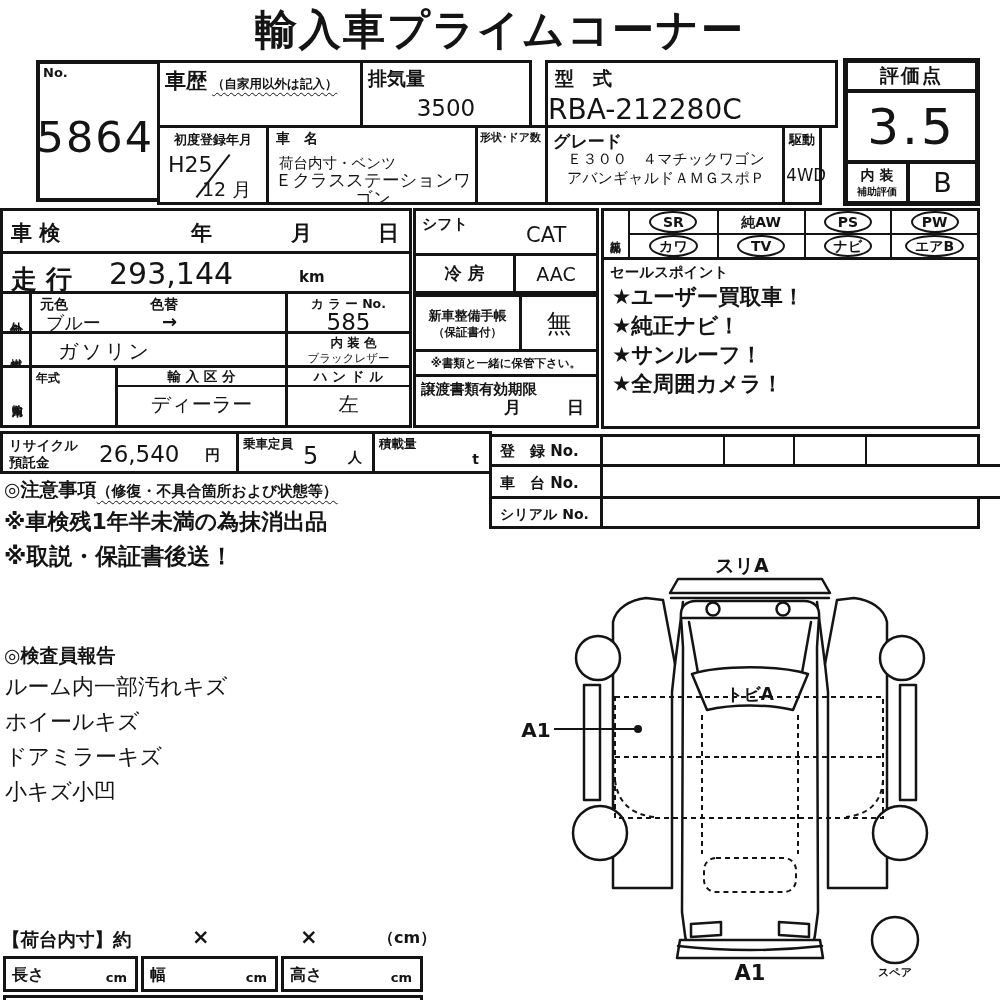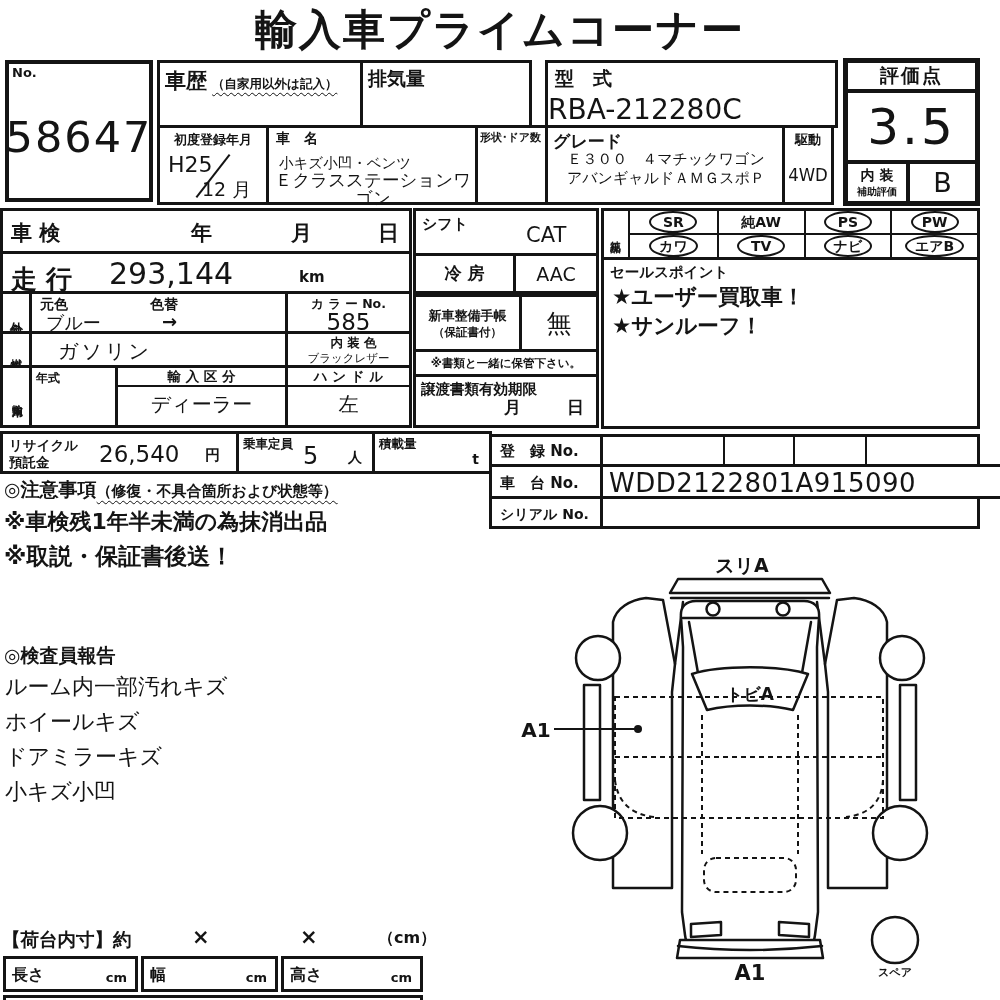--- a/index.html
+++ b/index.html
@@ -6,21 +6,21 @@
   html, body { width: 1000px; height: 1000px; }
   body {
     position: relative;
     background: #ffffff;
     color: #141414;
     font-family: "DejaVu Sans", "Liberation Sans", sans-serif;
     overflow: hidden;
   }
   .abs { position: absolute; }
   .cell { position: absolute; border: 3px solid #141414; background: #fff; }
-  .b4 { border-width: 4px; }
+  .b4 { border-width: 4px; margin-left: 31px; }
   .b5 { border-width: 5px; }
   .bold { font-weight: bold; }
   .ctr { display: flex; align-items: center; justify-content: center; }
   .vlabel {
     writing-mode: vertical-rl; text-orientation: upright;
     font-weight: bold; display: flex; align-items: center; justify-content: center;
     letter-spacing: 1px;
   }
   .wavy { text-decoration: underline; text-decoration-style: wavy;
           text-decoration-thickness: 1px; text-underline-offset: 4px; }
@@ -55,50 +55,51 @@
   <div class="abs ctr" style="inset:0;padding-top:12px;font-size:43px;letter-spacing:2px;">58647</div>
 </div>
 
 <div class="cell" style="left:157px;top:60px;width:206px;height:68px;padding:4px 5px;">
   <span class="bold" style="font-size:21px;">車歴</span>
   <span class="bold wavy" style="font-size:12.5px;">（自家用以外は記入）</span>
 </div>
 
 <div class="cell" style="left:360px;top:60px;width:172px;height:68px;">
   <span class="abs bold" style="left:5px;top:3px;font-size:19px;">排気量</span>
+  <div class="abs" style="left:0;top:32px;width:100%;text-align:center;font-size:23px;">3500</div>
 </div>
 
 <div class="cell" style="left:545px;top:60px;width:293px;height:68px;">
   <span class="abs bold" style="left:7px;top:3px;font-size:19px;">型　式</span>
   <div class="abs" style="left:0;top:30px;width:100%;text-align:left;font-size:28px;">RBA-212280C</div>
 </div>
 
 <div class="cell" style="left:157px;top:125px;width:112px;height:80px;">
   <div class="abs bold" style="left:0;top:3px;width:100%;text-align:center;font-size:13px;">初度登録年月</div>
   <span class="abs" style="left:8px;top:24px;font-size:22px;">H25</span>
   <span class="slash" style="left:52px;top:21px;"></span>
   <span class="abs" style="left:42px;top:49px;font-size:19px;">12 月</span>
 </div>
 
 <div class="cell" style="left:266px;top:125px;width:212px;height:80px;">
   <span class="abs bold" style="left:7px;top:2px;font-size:14px;">車　名</span>
-  <span class="abs" style="left:10px;top:26px;font-size:14.5px;">小キズ小凹・ベンツ</span>
+  <span class="abs" style="left:10px;top:26px;font-size:14.5px;">荷台内寸・ベンツ</span>
   <div class="abs" style="left:4px;top:43px;width:200px;text-align:center;font-size:17.5px;line-height:18px;">Ｅクラスステーションワゴン</div>
 </div>
 
 <div class="cell" style="left:475px;top:125px;width:73px;height:80px;">
   <span class="abs bold" style="left:2px;top:2px;font-size:11px;">形状･ドア数</span>
 </div>
 
 <div class="cell" style="left:545px;top:125px;width:272px;height:80px;">
   <span class="abs bold" style="left:5px;top:2px;font-size:17px;">グレード</span>
   <div class="abs" style="left:18px;top:22px;width:200px;text-align:center;font-size:15px;line-height:18.5px;">Ｅ３００　４マチックワゴンアバンギャルドＡＭＧスポＰ</div>
 </div>
 
-<div class="cell" style="left:782px;top:125px;width:52px;height:80px;text-decoration:underline;">
+<div class="cell" style="left:782px;top:125px;width:40px;height:80px;text-decoration:underline;">
   <div class="abs bold" style="left:0;top:3px;width:100%;text-align:center;font-size:13px;">駆動</div>
   <div class="abs" style="left:0;top:36px;width:100%;text-align:center;font-size:18px;transform:scaleX(.92);">4WD</div>
 </div>
 
 <div class="cell b5" style="left:843px;top:58px;width:137px;height:148px;">
   <div style="height:30px;border-bottom:4px solid #141414;" class="ctr">
     <span class="bold" style="font-size:19px;letter-spacing:2px;">評価点</span>
   </div>
   <div class="ctr" style="height:67px;font-size:50px;letter-spacing:3px;">3.5</div>
   <div class="abs" style="left:0;right:0;bottom:0;height:41px;border-top:4px solid #141414;display:flex;">
@@ -209,21 +210,23 @@
     <div class="eq-cell">
         <span class="oval">エアB</span>
       </div>
   </div>
 </div>
 
 <div class="cell" style="left:601px;top:257px;width:379px;height:172px;">
   <span class="abs bold" style="left:6px;top:3px;font-size:14.5px;">セールスポイント</span>
   <div class="abs" style="left:8px;top:22px;font-weight:bold;font-size:21.5px;line-height:29px;">
     <div>★ユーザー買取車！</div>
+    <div>★純正ナビ！</div>
     <div>★サンルーフ！</div>
+    <div>★全周囲カメラ！</div>
   </div>
 </div>
 
 <div class="cell" style="left:0;top:431px;width:239px;height:43px;">
   <span class="abs bold" style="left:6px;top:3px;font-size:13.5px;">リサイクル</span>
   <span class="abs bold" style="left:6px;top:20px;font-size:13.5px;">預託金</span>
   <span class="abs" style="left:96px;top:7px;font-size:23px;">26,540</span>
   <span class="abs bold" style="left:202px;top:12px;font-size:15px;">円</span>
 </div>
 <div class="cell" style="left:236px;top:431px;width:139px;height:43px;">
@@ -239,21 +242,20 @@
 <div class="cell" style="left:489px;top:434px;width:491px;height:33px;">
   <span class="abs bold" style="left:8px;top:5px;font-size:15px;">登　録 No.</span>
   <span class="hdiv" style="left:108px;"></span>
   <span class="vline" style="left:231px;"></span>
   <span class="vline" style="left:301px;"></span>
   <span class="vline" style="left:373px;"></span>
 </div>
 <div class="cell" style="left:489px;top:464px;width:594px;height:35px;">
   <span class="abs bold" style="left:8px;top:7px;font-size:15px;">車　台 No.</span>
   <span class="hdiv" style="left:108px;"></span>
-  <span class="abs" style="left:117px;top:1px;font-size:26px;letter-spacing:.5px;">WDD2122801A915090</span>
 </div>
 <div class="cell" style="left:489px;top:496px;width:491px;height:33px;">
   <span class="abs bold" style="left:8px;top:7px;font-size:14px;">シリアル No.</span>
   <span class="hdiv" style="left:108px;"></span>
 </div>
 
 <div class="abs" style="left:4px;top:477px;">
   <span class="bold" style="font-size:19px;">◎注意事項</span><span class="bold wavy" style="font-size:15px;">（修復・不具合箇所および状態等）</span>
 </div>
 <div class="abs" style="left:4px;top:507px;font-size:22px;font-weight:600;">※車検残1年半未満の為抹消出品</div>

